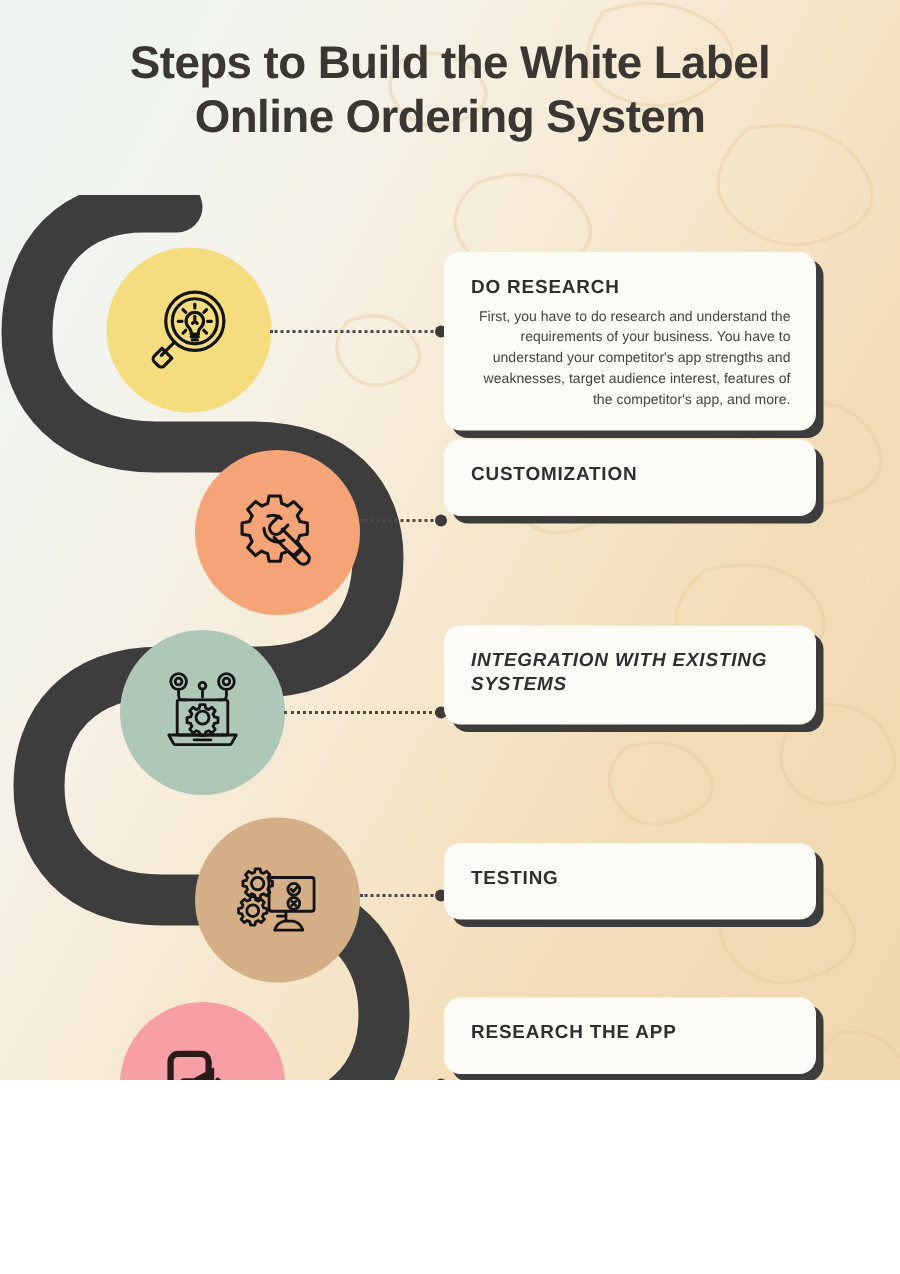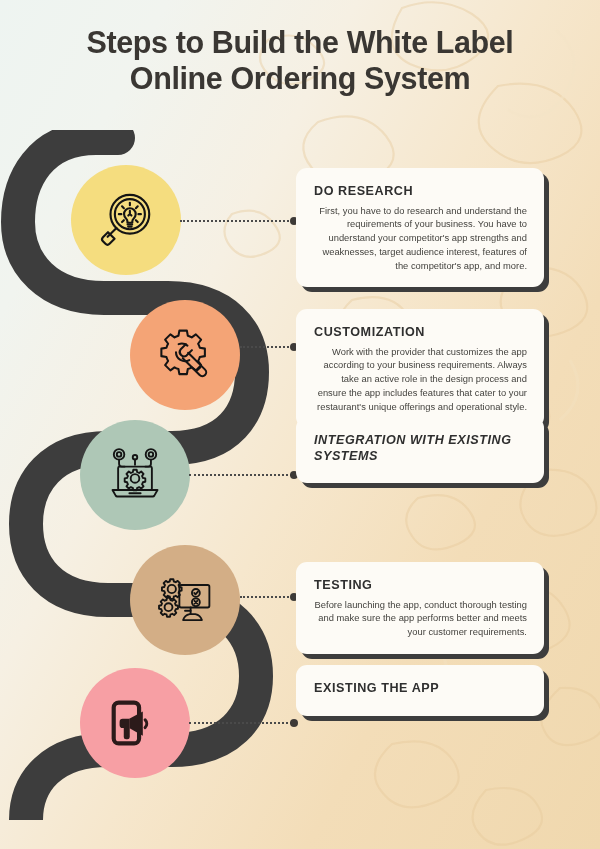--- a/index.html
+++ b/index.html
@@ -5,21 +5,21 @@
   * { margin:0; padding:0; box-sizing:border-box; }
 
   html, body {
     width:600px; height:849px;
     font-family:"Liberation Sans", sans-serif;
     overflow:hidden;
   }
 
   #poster {
     position:relative;
-    width:600px; height:849px;
+    width:600px; height:720px;
     background:
       linear-gradient(118deg,
         #eef4f1 0%,
         #f1f4ef 16%,
         #f6f0e3 34%,
         #f6e7cd 52%,
         #f3ddb8 72%,
         #f0d8ae 100%);
     overflow:hidden;
   }
@@ -187,23 +187,22 @@
       <path d="M33 20.4 l-5.8 5.8 a4.6 4.6 0 0 0 6.4 6.4 l5.8 -5.8"></path>
       <path d="M35.4 29.6 L53.4 47.6 a4 4 0 0 1 -5.8 5.8 L29.6 35.4"></path>
       <path d="M48.4 45 l-3.4 3.4"></path>
     </svg>
   </div>
 
   <div class="connector" style="left:240px; top:346px; width:56px;">
     <span class="connector-dot" style="right:-2px;"></span>
   </div>
 
-  <div class="card" style="top:293px;margin-top:16px;">
+  <div class="card" style="top:293px;">
     <div class="card-title">CUSTOMIZATION</div>
-    <div class="card-body">Work with the provider that customizes the app according to your business requirements. Always take an active role in the design process and ensure the app includes features that cater to your restaurant's unique offerings and operational style.</div>
   </div>
 
   <div class="node" style="left:80px; top:420px; width:110px; height:110px; background:#aec7b6;">
     <svg width="60" height="60" viewBox="0 0 64 64" fill="none" stroke="#141414" stroke-width="2" stroke-linecap="round" stroke-linejoin="round">
       <circle cx="15" cy="10" r="5.6"></circle>
       <circle cx="15" cy="10" r="2.4"></circle>
       <circle cx="49" cy="10" r="5.6"></circle>
       <circle cx="49" cy="10" r="2.4"></circle>
       <circle cx="32" cy="13" r="2.4"></circle>
       <path d="M15 15.6 L15 20 a3 3 0 0 0 3 3 l3 0"></path>
@@ -240,34 +239,33 @@
       <circle cx="14.4" cy="39.6" r="4.2"></circle>
     </svg>
   </div>
 
   <div class="connector" style="left:240px; top:596px; width:56px;">
     <span class="connector-dot" style="right:-2px;"></span>
   </div>
 
   <div class="card" style="top:543px;margin-top:19px;">
     <div class="card-title">TESTING</div>
-    <div class="card-body">Before launching the app, conduct thorough testing and make sure the app performs better and meets your customer requirements.</div>
   </div>
 
   <div class="node" style="left:80px; top:668px; width:110px; height:110px; background:#f79fa4;">
     <svg width="58" height="58" viewBox="0 0 64 64" fill="none">
       <rect x="8.5" y="9.5" width="28" height="45" rx="5.5" fill="none" stroke="#2b1a1a" stroke-width="4.6"></rect>
       <path d="M40.6 19.4 L40.6 46.2 L25.6 37.6 L25.6 27.4 Z" fill="#2b1a1a"></path>
       <path d="M25.6 27.4 L18.4 27.4 a3.4 3.4 0 0 0 -3.4 3.4 l0 3.4 a3.4 3.4 0 0 0 3.4 3.4 l7.2 0 Z" fill="#2b1a1a"></path>
       <path d="M19.6 37.6 L19.6 47.4 a2.6 2.6 0 0 0 2.6 2.6 l1.4 0 a2.6 2.6 0 0 0 2.6 -2.6 L26.2 37.6 Z" fill="#2b1a1a"></path>
       <path d="M43.2 28.6 a6 6 0 0 1 0 8.4" fill="none" stroke="#2b1a1a" stroke-width="3.4" stroke-linecap="round"></path>
     </svg>
   </div>
 
   <div class="connector" style="left:189px; top:722px; width:107px;">
     <span class="connector-dot" style="right:-2px;"></span>
   </div>
 
   <div class="card" style="top:665px;">
-    <div class="card-title">EXISTING THE APP</div>
+    <div class="card-title">RESEARCH THE APP</div>
   </div>
 
 </div>
 
 </body></html>

